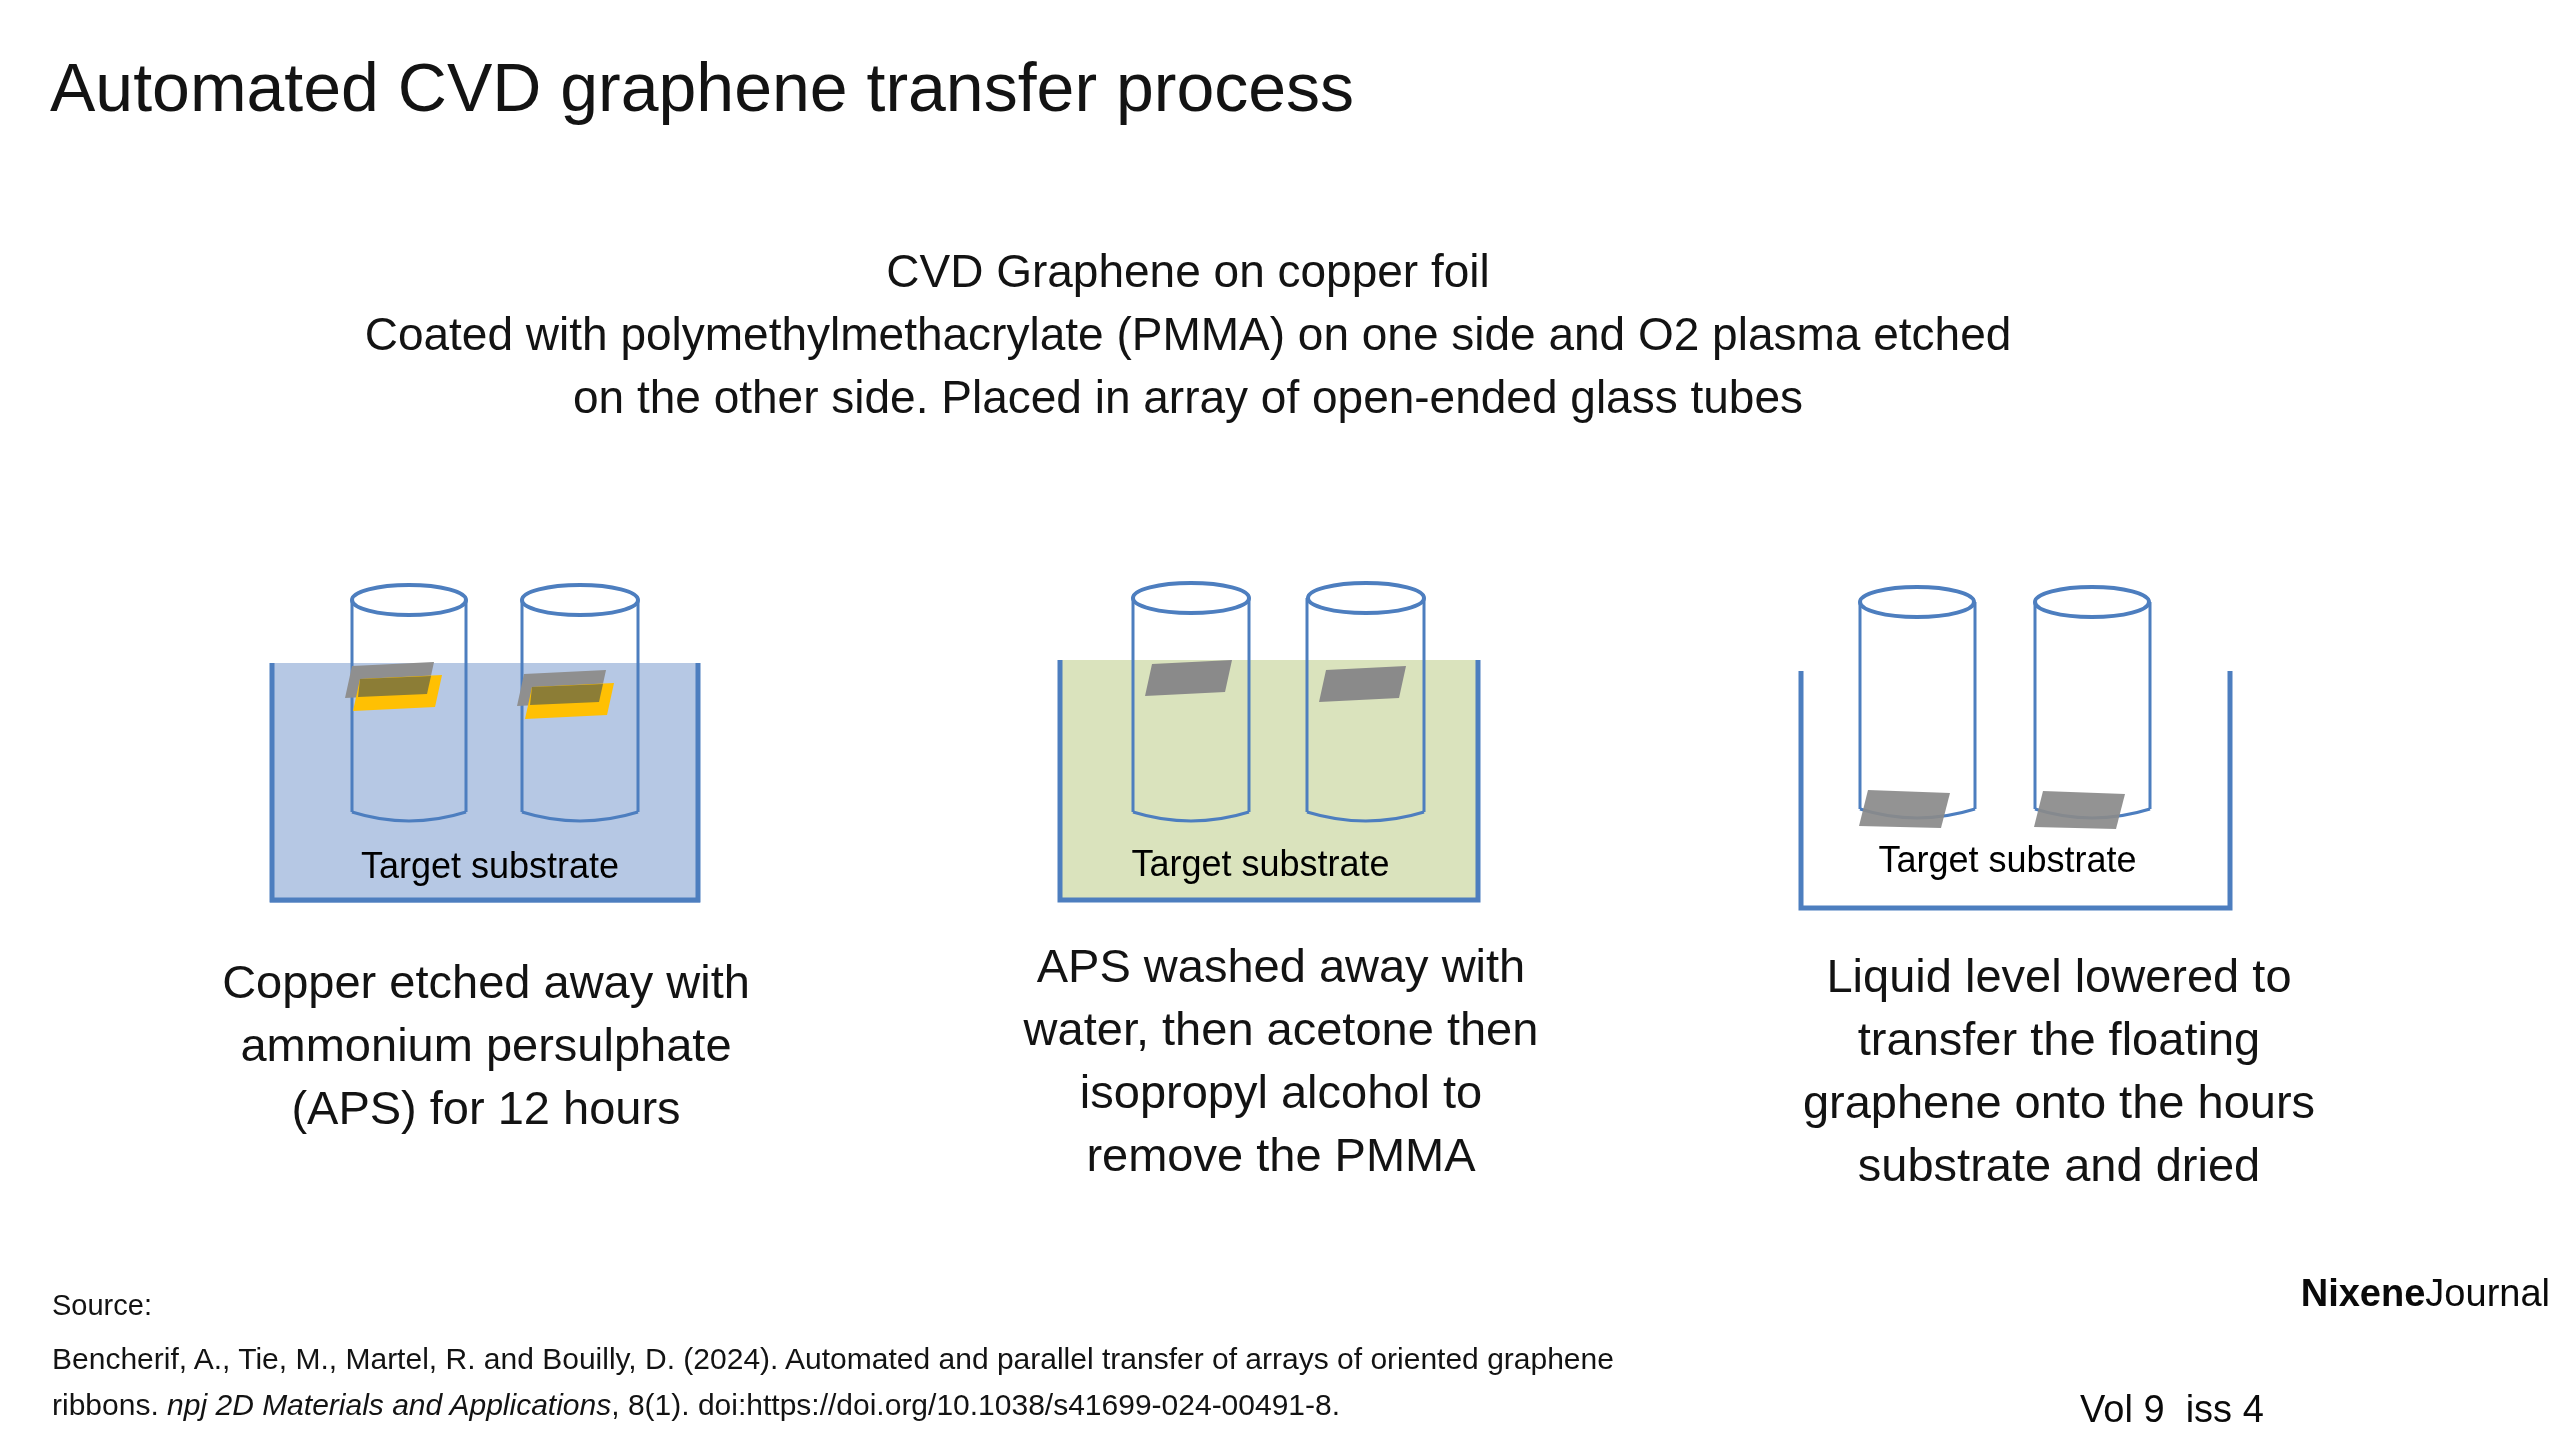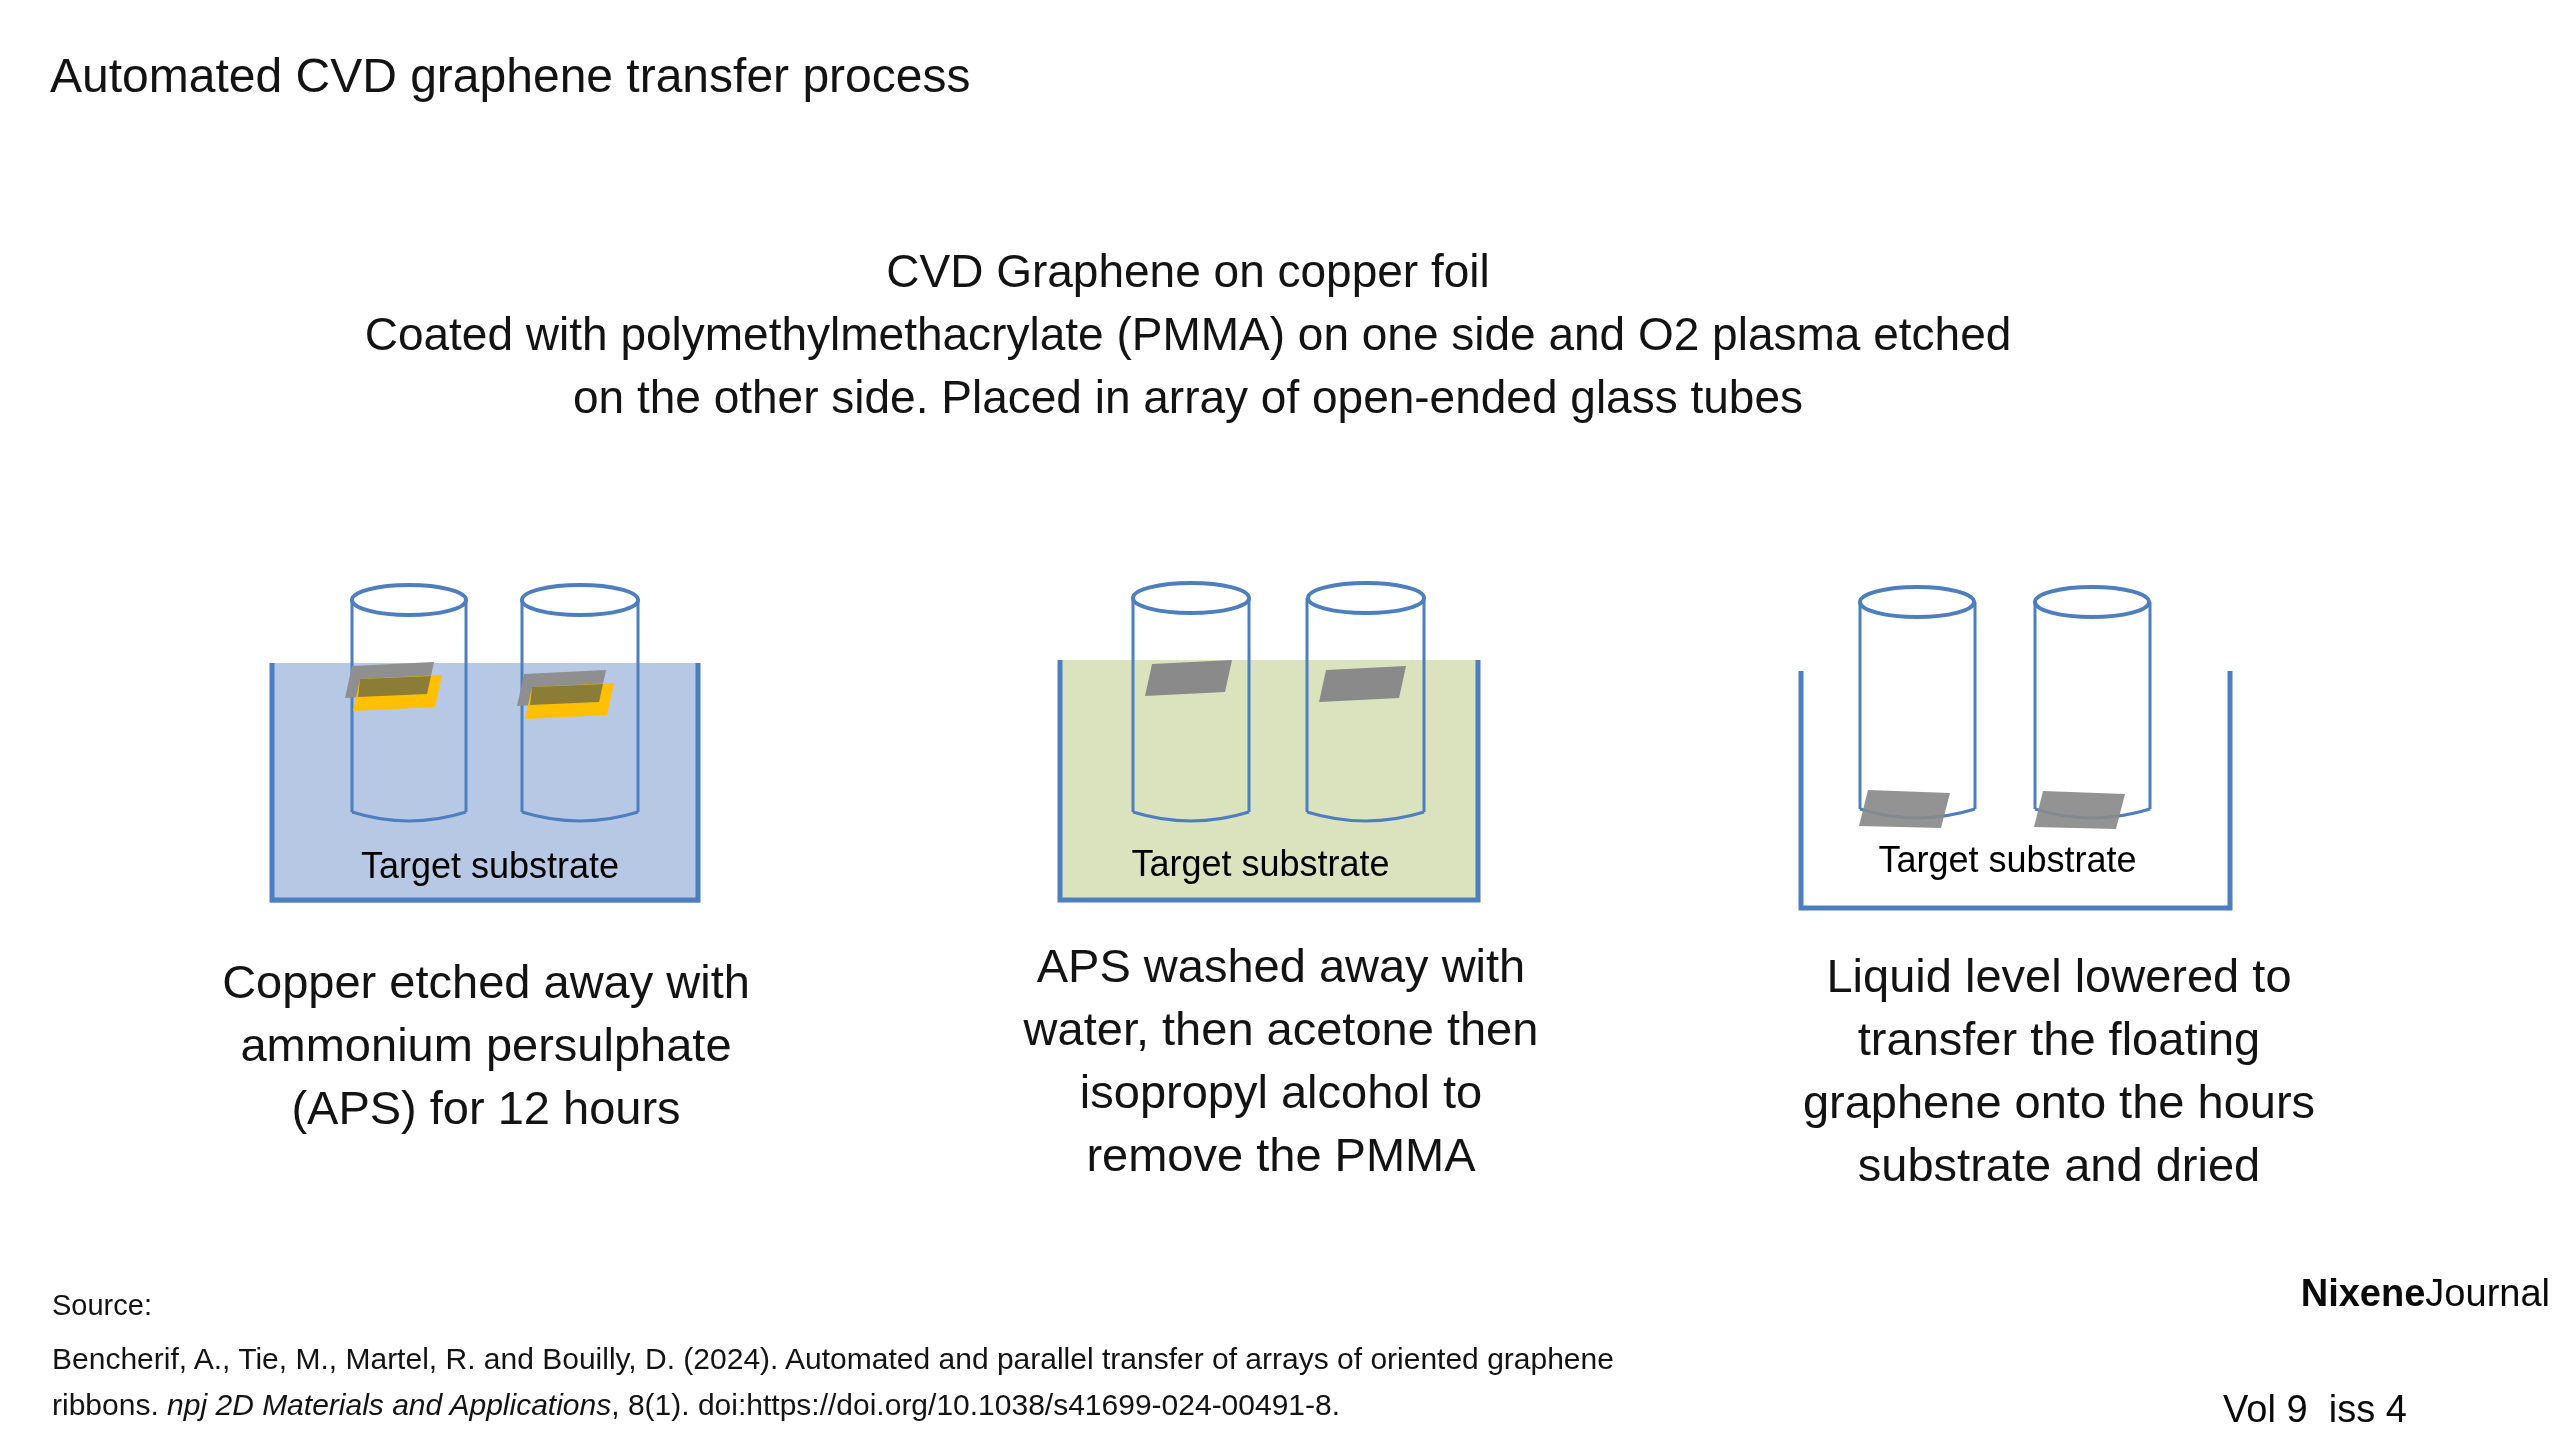--- a/index.html
+++ b/index.html
@@ -10,21 +10,21 @@
     height: 1432px;
     background: #ffffff;
     font-family: "Liberation Sans", sans-serif;
     color: #131313;
     overflow: hidden;
   }
   .page-title {
     position: absolute;
     left: 50px;
     top: 48px;
-    font-size: 48px;
+    font-size: 68px;
     font-weight: 500;
     letter-spacing: 0px;
     color: #131313;
   }
   .intro {
     position: absolute;
     left: 188px;
     top: 240px;
     width: 2000px;
     text-align: center;
@@ -71,21 +71,21 @@
     text-align: right;
     font-size: 38px;
     color: #0a0a0a;
   }
   .brand .bold { font-weight: 700; }
   .brand-issue {
     position: absolute;
     left: 2080px;
     top: 1388px;
     width: 470px;
-    text-align: center;
+    text-align: left;
     font-size: 38px;
     white-space: pre;
     color: #0a0a0a;
   }
 </style>
 </head>
 <body>
 
 <div class="slide">
 

